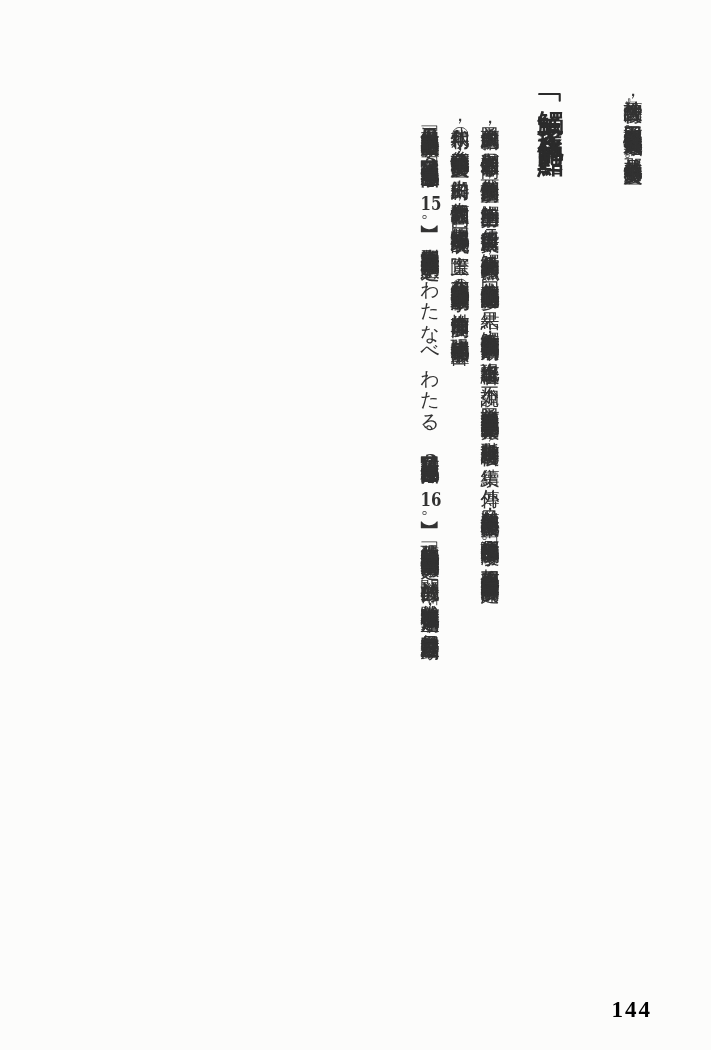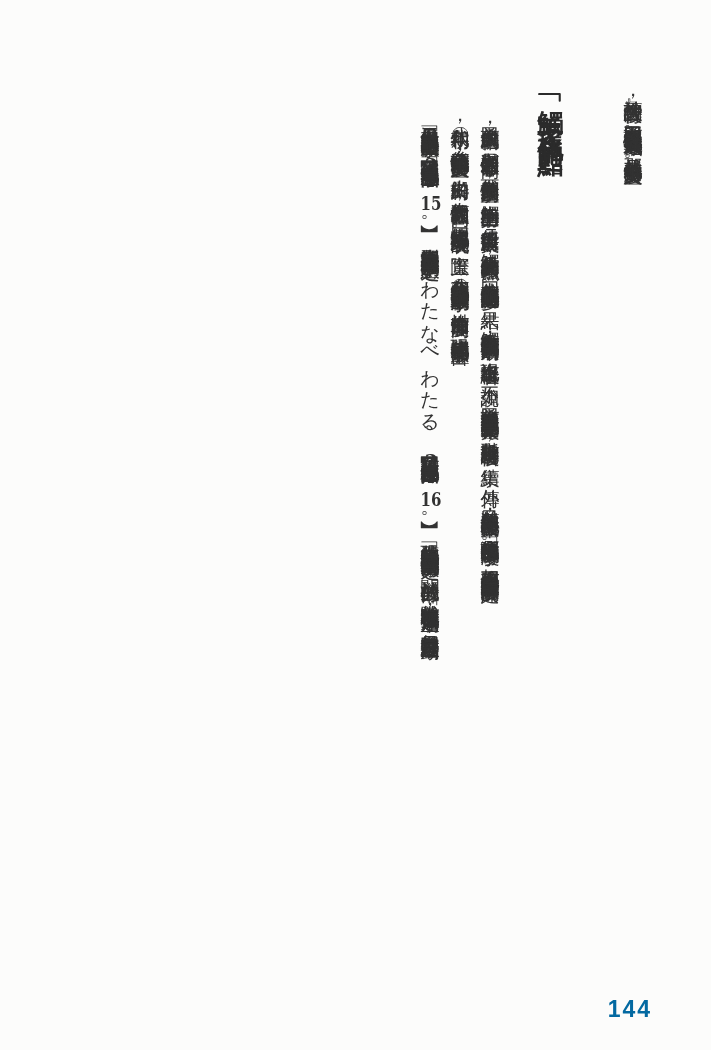--- a/index.html
+++ b/index.html
@@ -53,25 +53,25 @@
     text-combine-upright: all;
     -webkit-text-combine: horizontal;
   }
   b.figref {
     font-weight: 700;
   }
   .pagenum {
     position: absolute;
     right: 59px;
     bottom: 27px;
-    font-family: Liberation Sans, sans-serif;
+    font-family: Liberation Serif, serif;
     font-weight: 600;
     font-size: 23px;
     letter-spacing: 2px;
-    color: #0369a1;
+    color: #000000;
   }
 </style>
 </head>
 <body>
 
 <div class="page">
 
   <div class="vtext">
 
     <p class="cont">神傳說』大紅的背後，與前田不同流派的觸手表現也在慢慢滲透其他領域。那就是八〇年代勃興的美少女漫畫。</p>

